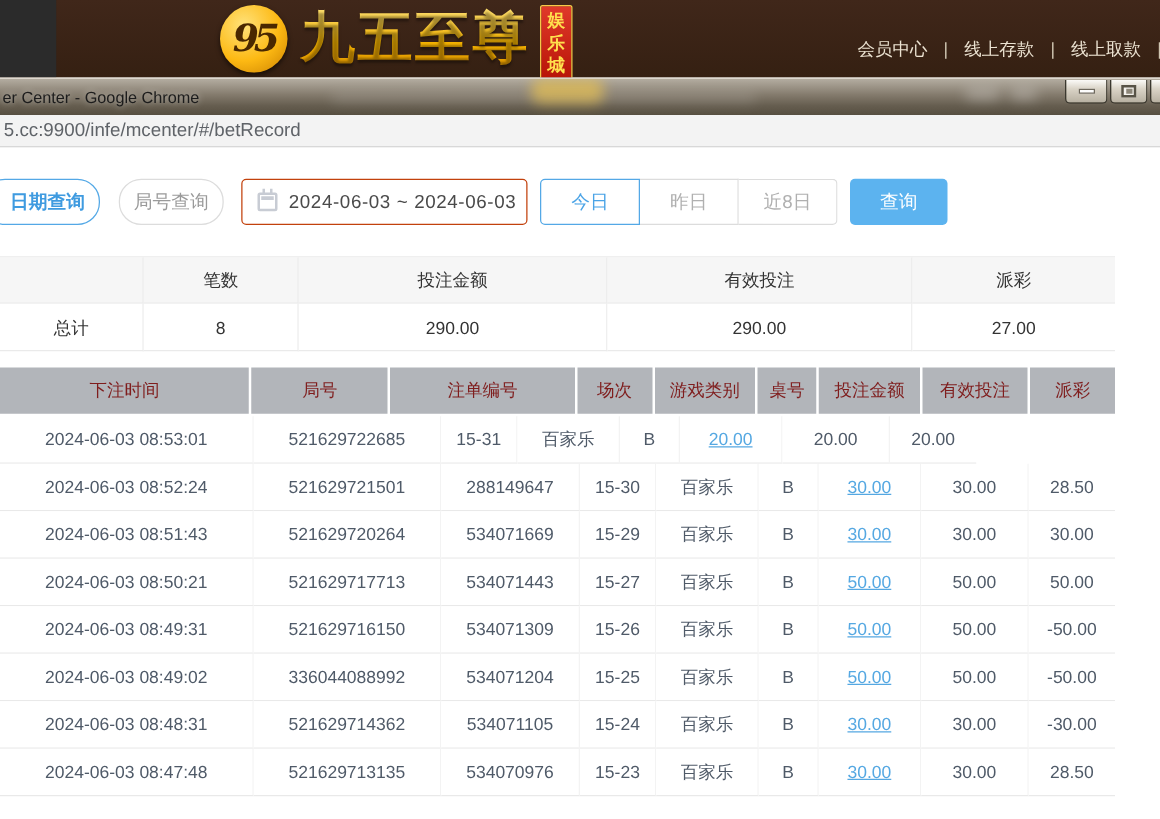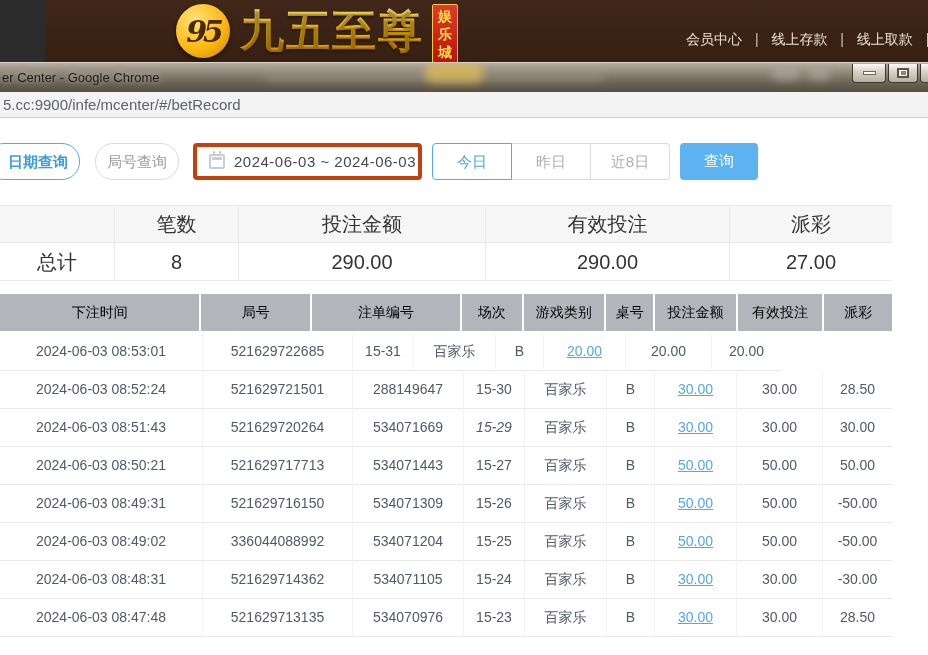--- a/index.html
+++ b/index.html
@@ -58,21 +58,21 @@
   
   .content { position:absolute; left:0; top:118px; width:928px; height:537px; background:#fff; }
 
   
   .pill-btn { position:absolute; top:25px; height:37px; border-radius:18px; background:#fff;
     font-size:15px; text-align:center; line-height:35px; cursor:pointer; }
   .btn-date-query { left:-14px; width:94px; border:1px solid #53a8e6; color:#3f9be0;
     font-weight:bold; padding-left:10px; }
   .btn-round-query { left:95px; width:84px; border:1px solid #dcdcdc; color:#9a9a9a; }
   .date-input { position:absolute; left:193px; top:25px; width:229px; height:37px;
-    border:4px solid #c2410c; border-radius:4px; background:#fff; display:flex;
+    border:1px solid #c2410c; border-radius:4px; background:#fff; display:flex;
     align-items:center; cursor:text; }
   .cal-icon { width:16px; height:15px; margin:0 9px 0 12px; border:2px solid #c8ccd4;
     border-radius:2px; position:relative; }
   .cal-icon::before { content:""; position:absolute; left:1px; top:1px; right:1px; height:3px;
     background:#c8ccd4; }
   .cal-icon::after { content:""; position:absolute; left:2px; top:-5px; width:2px; height:4px;
     background:#c8ccd4; box-shadow:6px 0 0 #c8ccd4; }
   .date-value { font-size:15px; color:#4a4a4a; letter-spacing:.5px; }
   .range-group { position:absolute; left:432px; top:25px; height:37px; display:flex; }
   .range-btn { width:79px; height:37px; background:#fff; border:1px solid #dcdcdc;
@@ -82,29 +82,29 @@
   .range-btn:last-child { border-radius:0 4px 4px 0; }
   .range-btn.active { border:1px solid #53a8e6; color:#4aa3e6; }
   .search-btn { position:absolute; left:680px; top:25px; width:78px; height:37px;
     background:#5cb3ef; border:none; border-radius:4px; color:#fff; font-size:15px;
     cursor:pointer; font-family:inherit; }
 
   
   .summary-table { position:absolute; left:0; top:87px; width:892px; border-top:1px solid #eaeaea; }
   .srow { display:flex; }
   .scell { border-right:1px solid #eaeaea; border-bottom:1px solid #eaeaea; text-align:center;
-    font-size:20px; color:#333; }
+    font-size:14px; color:#333; }
   .srow.head .scell { background:#f6f6f6; height:37px; line-height:37px; }
   .srow.body .scell { background:#fff; height:38px; line-height:38px; }
   .scell:last-child { border-right:none; }
 
   
   .bet-table { position:absolute; left:0; top:176px; width:892px; }
   .brow { display:flex; }
-  .brow.head .bcell { background:#b2b5ba; color:#000000; height:37px; line-height:37px;
+  .brow.head .bcell { background:#b2b5ba; color:#7f1d1d; height:37px; line-height:37px;
     font-size:14px; margin-right:2px; margin-bottom:2px; }
   .brow.head .bcell:last-child { margin-right:0; }
   .brow.body .bcell { background:#fff; height:38px; line-height:37px; font-size:14px;
     color:#4f5a68; border-bottom:1px solid #e9e9e9; border-right:1px solid #f3f3f3; }
   .brow.body .bcell:last-child { border-right:none; }
   .bcell { text-align:center; overflow:hidden; white-space:nowrap; }
   .amount-link { color:#55a8e2; text-decoration:underline; cursor:pointer; }
   .neg { color:#f8494f; }
 </style>
 </head>
@@ -223,21 +223,21 @@
           <div class="bcell" style="width: 82px;">百家乐</div>
           <div class="bcell" style="width: 48px;">B</div>
           <div class="bcell" style="width: 82px;"><a class="amount-link">30.00</a></div>
           <div class="bcell" style="width: 86px;">30.00</div>
           <div class="bcell" style="width: 69px;">28.50</div>
         </div>
         <div class="brow body">
           <div class="bcell" style="width: 203px;">2024-06-03 08:51:43</div>
           <div class="bcell" style="width: 150px;">521629720264</div>
           <div class="bcell" style="width: 111px;">534071669</div>
-          <div class="bcell" style="width: 61px; font-style: italic;">15-29</div>
+          <div class="bcell" style="width: 61px;">15-29</div>
           <div class="bcell" style="width: 82px;">百家乐</div>
           <div class="bcell" style="width: 48px;">B</div>
           <div class="bcell" style="width: 82px;"><a class="amount-link">30.00</a></div>
           <div class="bcell" style="width: 86px;">30.00</div>
           <div class="bcell" style="width: 69px;">30.00</div>
         </div>
         <div class="brow body">
           <div class="bcell" style="width: 203px;">2024-06-03 08:50:21</div>
           <div class="bcell" style="width: 150px;">521629717713</div>
           <div class="bcell" style="width: 111px;">534071443</div>

